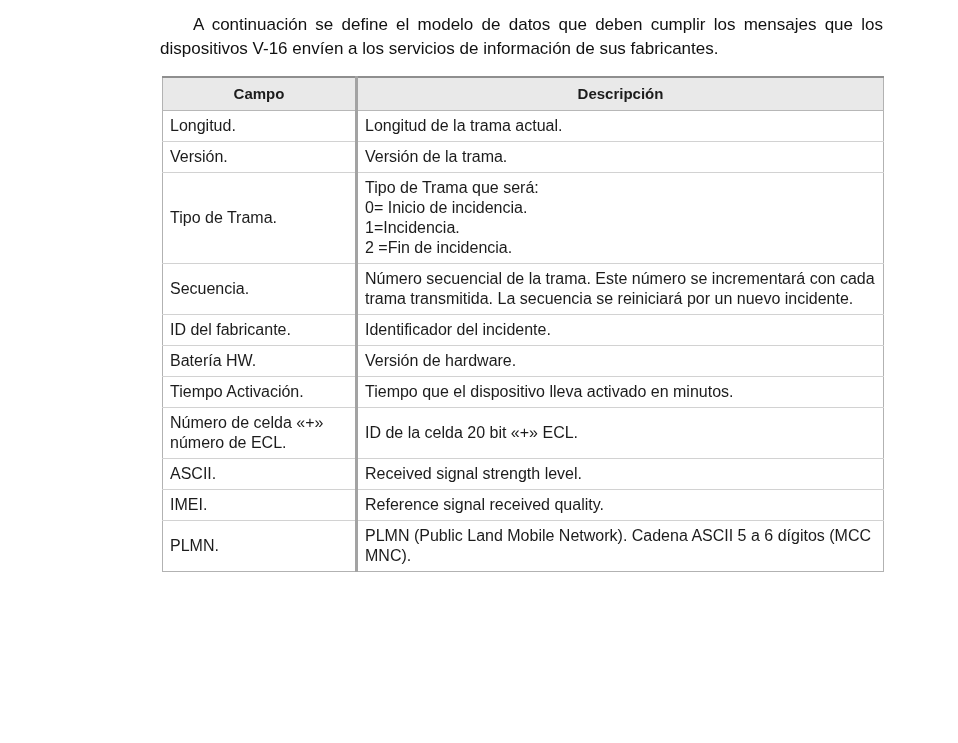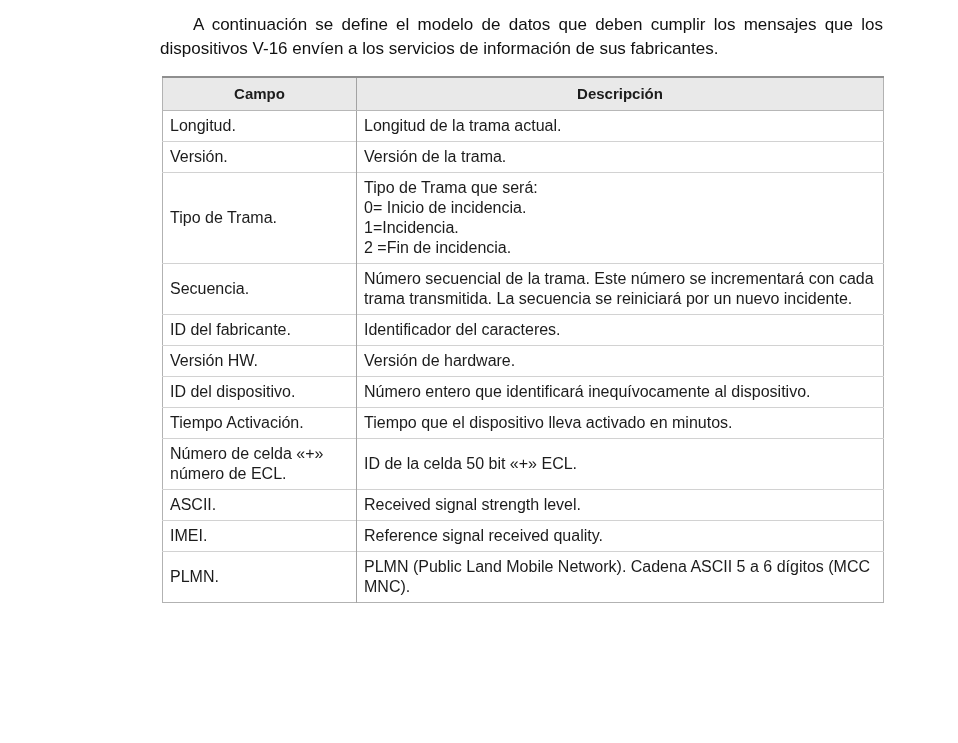--- a/index.html
+++ b/index.html
@@ -45,21 +45,21 @@
   .data-table th {
     background: #e9e9e9;
     font-weight: bold;
     font-size: 15px;
     text-align: center;
     padding: 6px 11px;
     border-bottom: 1px solid #b7b7b7;
   }
   .data-table th + th,
   .data-table td + td {
-    border-left: 1px solid #a3a3a3;
+    border-left: 3px solid #a3a3a3;
   }
   .data-table td {
     padding: 5px 7px;
     vertical-align: middle;
     border-top: 1px solid #d2d2d2;
   }
   .data-table tbody tr:first-child td { border-top: none; }
   .data-table td.desc { white-space: pre-line; }
 </style>
 </head>
@@ -95,37 +95,33 @@
 0= Inicio de incidencia.
 1=Incidencia.
 2 =Fin de incidencia.</td>
         </tr>
         <tr>
           <td class="campo">Secuencia.</td>
           <td class="desc">Número secuencial de la trama. Este número se incrementará con cada trama transmitida. La secuencia se reiniciará por un nuevo incidente.</td>
         </tr>
         <tr>
           <td class="campo">ID del fabricante.</td>
-          <td class="desc">Identificador del caracteres.</td>
+          <td class="desc">Identificador del incidente.</td>
         </tr>
         <tr>
-          <td class="campo">Versión HW.</td>
+          <td class="campo">Batería HW.</td>
           <td class="desc">Versión de hardware.</td>
-        </tr>
-        <tr>
-          <td class="campo">ID del dispositivo.</td>
-          <td class="desc">Número entero que identificará inequívocamente al dispositivo.</td>
         </tr>
         <tr>
           <td class="campo">Tiempo Activación.</td>
           <td class="desc">Tiempo que el dispositivo lleva activado en minutos.</td>
         </tr>
         <tr>
           <td class="campo">Número de celda «+» número de ECL.</td>
-          <td class="desc">ID de la celda 50 bit «+» ECL.</td>
+          <td class="desc">ID de la celda 20 bit «+» ECL.</td>
         </tr>
         <tr>
           <td class="campo">ASCII.</td>
           <td class="desc">Received signal strength level.</td>
         </tr>
         <tr>
           <td class="campo">IMEI.</td>
           <td class="desc">Reference signal received quality.</td>
         </tr>
         <tr>

